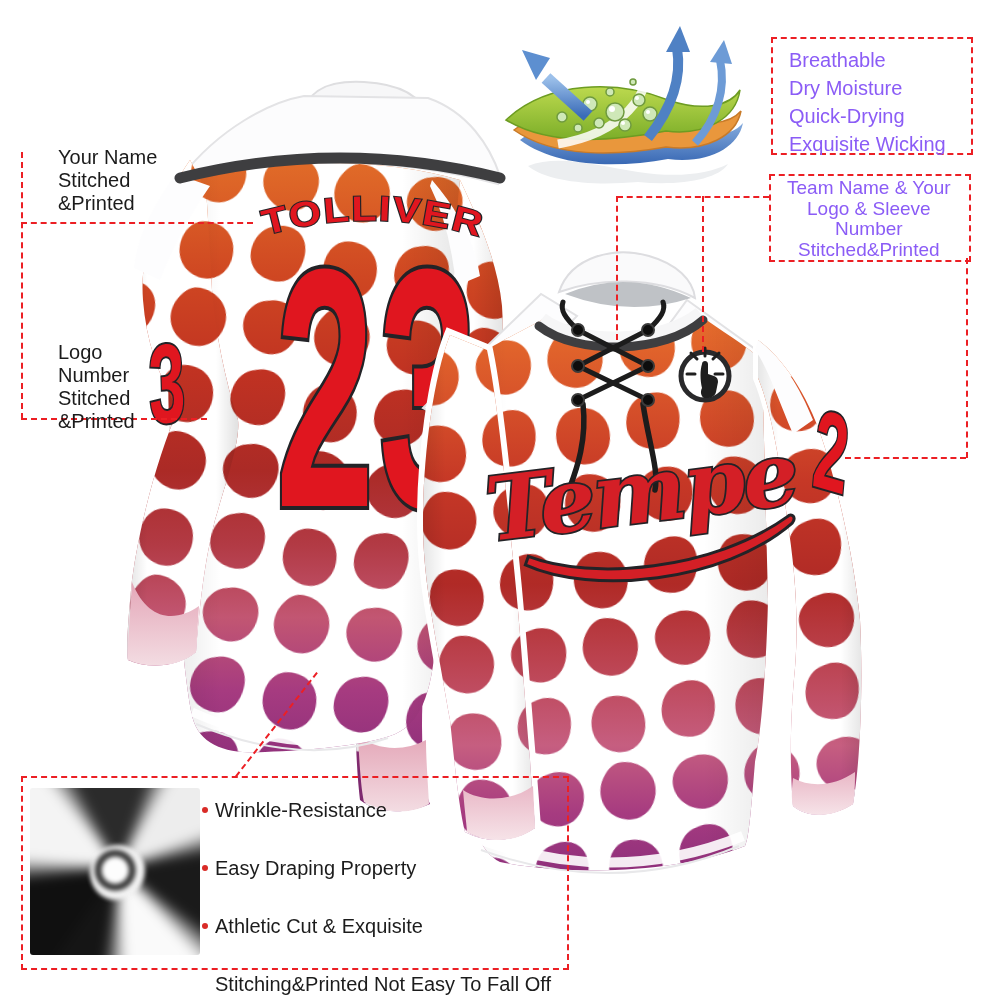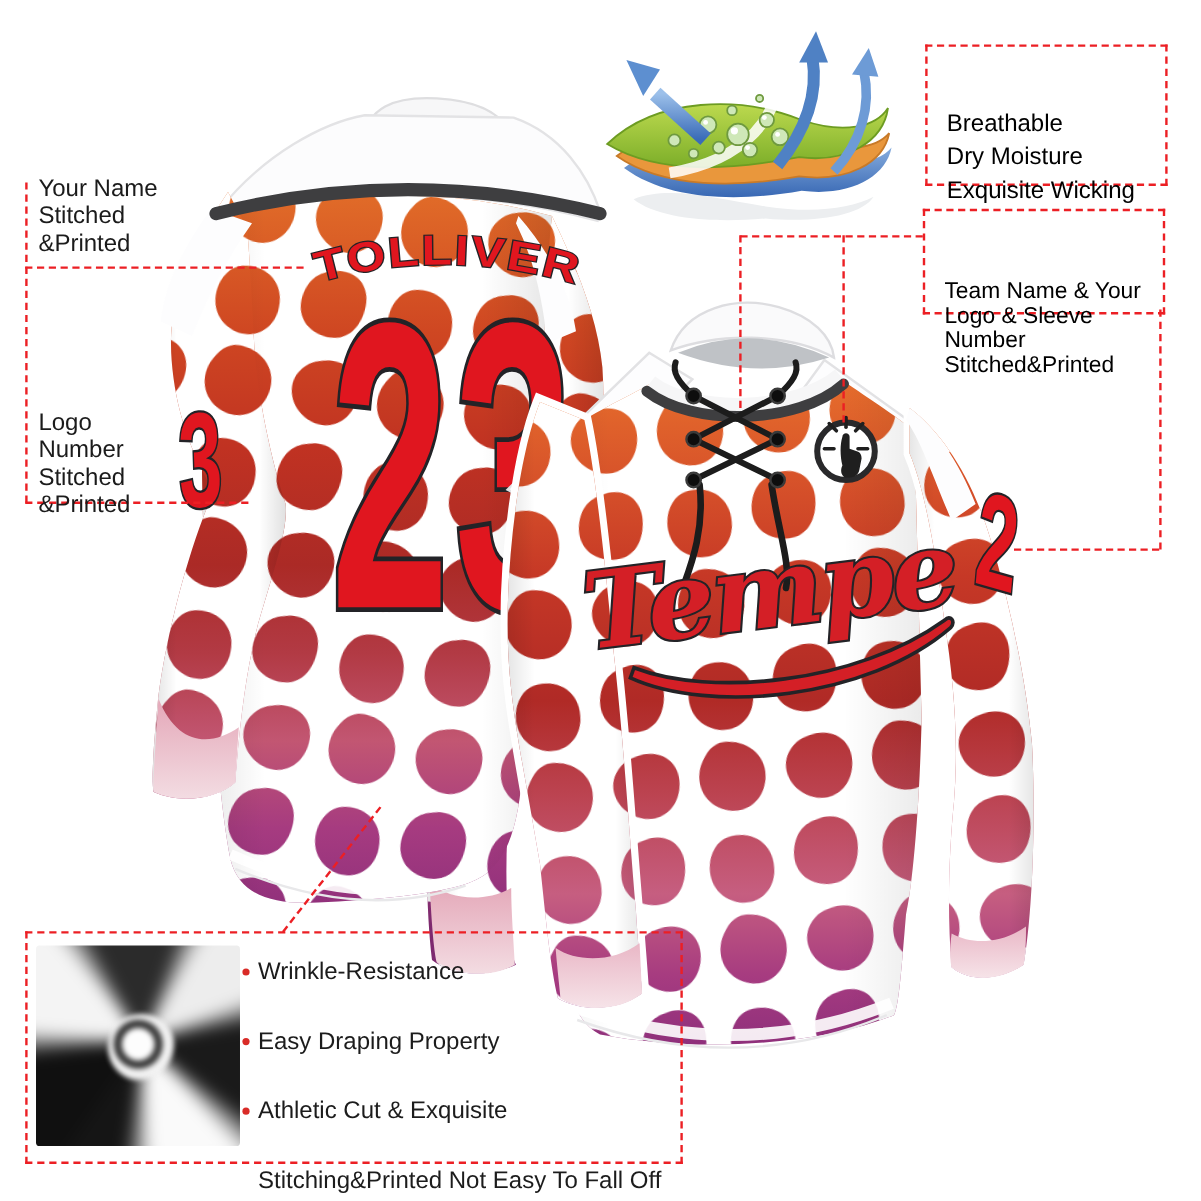--- a/index.html
+++ b/index.html
@@ -4,22 +4,22 @@
 <style>
   html,body{margin:0;padding:0;background:#fff;}
   #stage{position:relative;width:1001px;height:1001px;background:#ffffff;overflow:hidden;
          font-family:"Liberation Sans",sans-serif;color:#1c1c1c;}
   .abs{position:absolute;}
   
   .dash-h{position:absolute;border-top:2px dashed #ec1f24;height:0;}
   .dash-v{position:absolute;border-left:2px dashed #ec1f24;width:0;}
   .dash-box{position:absolute;border:2px dashed #ec1f24;}
   
-  .note{position:absolute;font-size:20px;line-height:23px;color:#1b1b1b;}
-  .boxtext{position:absolute;color:#000000;margin-top:43px;}
+  .note{position:absolute;font-size:20px;line-height:23px;color:#1b1b1b;margin-left:26px;}
+  .boxtext{position:absolute;color:#8b5cf6;}
   .boxtext.breathable{font-size:20px;line-height:28px;}
   .boxtext.team{font-size:19px;line-height:20.5px;}
   .features{position:absolute;left:202px;top:779px;width:380px;}
   .feature-row{display:flex;align-items:flex-start;height:38px;font-size:20px;color:#1c1c1c;white-space:nowrap;margin-top:20px;}
   .feature-dot{width:6px;height:6px;border-radius:50%;background:#d92b27;margin:8px 7px 0 0;flex:0 0 auto;}
   .feature-dot.hidden{visibility:hidden;}
   
   .swatch{position:absolute;left:30px;top:788px;width:170px;height:167px;overflow:hidden;border-radius:3px;}
   .swatch .base{position:absolute;left:-14px;top:-14px;right:-14px;bottom:-14px;
     background:conic-gradient(from 215deg at 52% 48%,
@@ -324,24 +324,25 @@
   <div class="note" style="left:32px;top:341px;">
     <div>Logo</div>
     <div>Number</div>
     <div>Stitched</div>
     <div>&amp;Printed</div>
   </div>
 
   <div class="boxtext breathable" style="left:789px;top:46px;">
     <div>Breathable</div>
     <div>Dry Moisture</div>
+    <div>Quick-Drying</div>
     <div>Exquisite Wicking</div>
   </div>
 
-  <div class="boxtext team" style="left:787px;top:190px;">
+  <div class="boxtext team" style="left:787px;top:178px;text-align:center;">
     <div>Team Name &amp; Your</div>
     <div>Logo &amp; Sleeve</div>
     <div>Number</div>
     <div>Stitched&amp;Printed</div>
   </div>
 
   <div class="features">
     <div class="feature-row">
       <span class="feature-dot"></span>
       <span>Wrinkle-Resistance</span>

